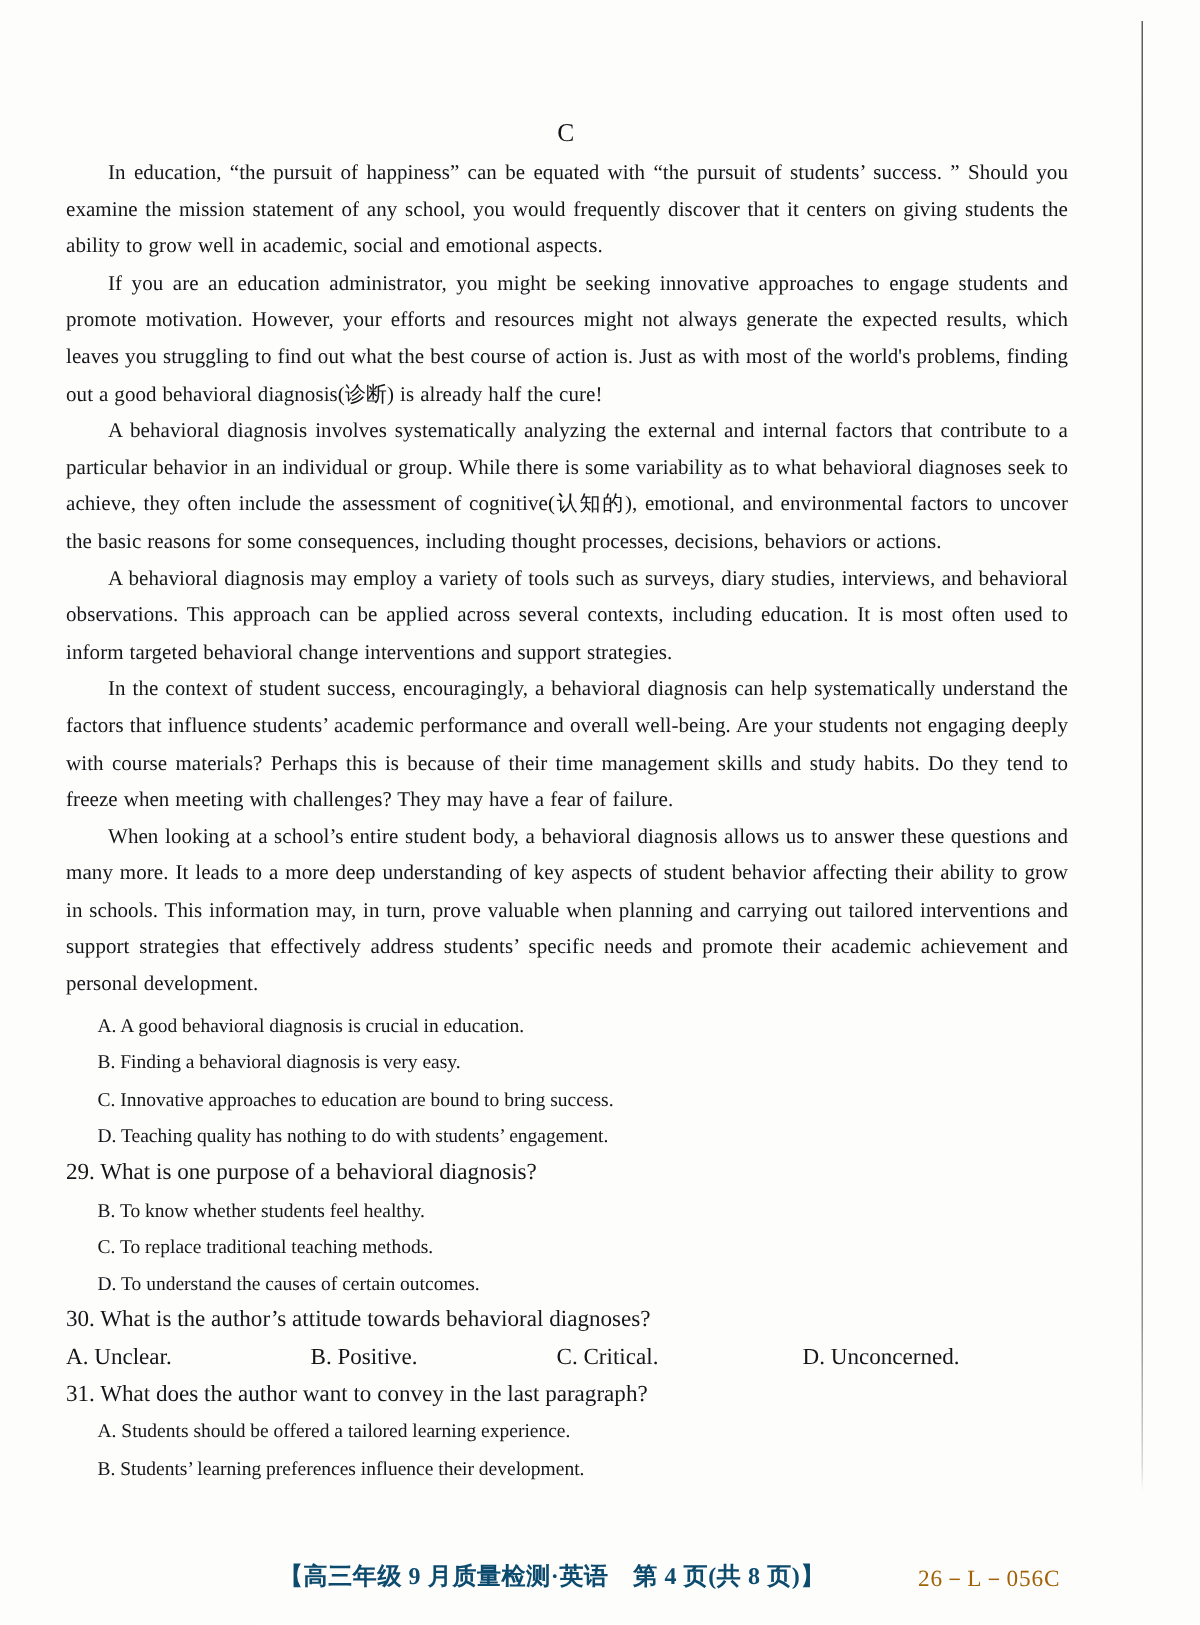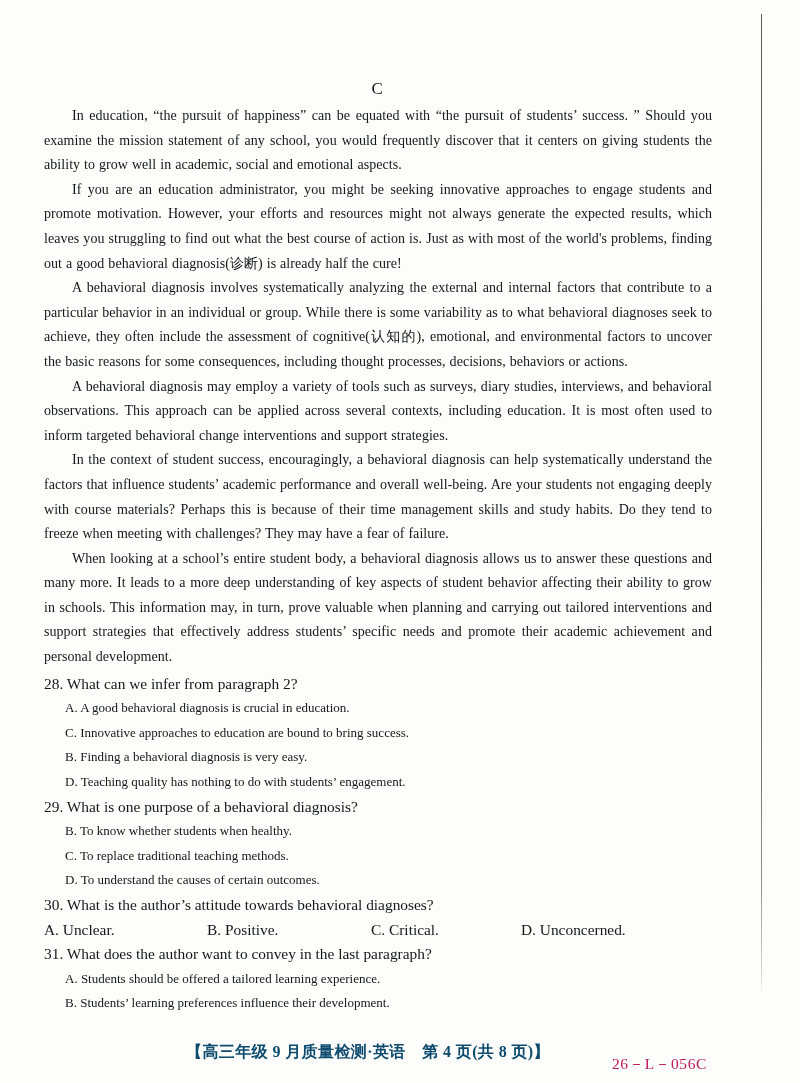--- a/index.html
+++ b/index.html
@@ -92,21 +92,21 @@
     text-align: center;
   }
   .q-opt-row > span {
     position: absolute;
     top: 0;
     white-space: nowrap;
   }
   .c0 { left: 0px; }
   .c1 { left: 163px; }
   .c2 { left: 327px; }
-  .c3 { left: 477px; }
+  .c3 { left: 491px; }
 
   
   .footer {
     position: absolute;
     left: 0;
     top: 1040px;
     width: 800px;
     height: 30px;
   }
   .footer-main {
@@ -117,27 +117,27 @@
     font-weight: bold;
     font-size: 16px;
     line-height: 24px;
     letter-spacing: 0.4px;
     white-space: nowrap;
     color: #0c4a6e;
   }
   .footer-code {
     position: absolute;
     left: 612px;
-    top: 12px;
+    top: 1px;
     font-family: "Liberation Serif", "DejaVu Serif", serif;
     font-size: 15.5px;
     line-height: 24px;
     letter-spacing: 0.6px;
     white-space: nowrap;
-    color: #be185d;
+    color: #a16207;
   }
 </style>
 </head>
 <body>
 
 <div class="page"></div>
 
 <div class="right-rule"></div>
 
 <div class="content">
@@ -147,30 +147,29 @@
   <p class="para">In education, “the pursuit of happiness” can be equated with “the pursuit of students’ success. ” Should you examine the mission statement of any school, you would frequently discover that it centers on giving students the ability to grow well in academic, social and emotional aspects.</p>
   <p class="para">If you are an education administrator, you might be seeking innovative approaches to engage students and promote motivation. However, your efforts and resources might not always generate the expected results, which leaves you struggling to find out what the best course of action is. Just as with most of the world's problems, finding out a good behavioral diagnosis(诊断) is already half the cure!</p>
   <p class="para">A behavioral diagnosis involves systematically analyzing the external and internal factors that contribute to a particular behavior in an individual or group. While there is some variability as to what behavioral diagnoses seek to achieve, they often include the assessment of cognitive(认知的), emotional, and environmental factors to uncover the basic reasons for some consequences, including thought processes, decisions, behaviors or actions.</p>
   <p class="para">A behavioral diagnosis may employ a variety of tools such as surveys, diary studies, interviews, and behavioral observations. This approach can be applied across several contexts, including education. It is most often used to inform targeted behavioral change interventions and support strategies.</p>
   <p class="para">In the context of student success, encouragingly, a behavioral diagnosis can help systematically understand the factors that influence students’ academic performance and overall well-being. Are your students not engaging deeply with course materials? Perhaps this is because of their time management skills and study habits. Do they tend to freeze when meeting with challenges? They may have a fear of failure.</p>
   <p class="para">When looking at a school’s entire student body, a behavioral diagnosis allows us to answer these questions and many more. It leads to a more deep understanding of key aspects of student behavior affecting their ability to grow in schools. This information may, in turn, prove valuable when planning and carrying out tailored interventions and support strategies that effectively address students’ specific needs and promote their academic achievement and personal development.</p>
 
   <div class="questions">
 
     <div class="q-block">
-      <p class="q-stem">28. What can we infer from paragraph 2?</p>
       <p class="q-opt">A. A good behavioral diagnosis is crucial in education.</p>
+      <p class="q-opt">B. Finding a behavioral diagnosis is very easy.</p>
       <p class="q-opt">C. Innovative approaches to education are bound to bring success.</p>
-      <p class="q-opt">B. Finding a behavioral diagnosis is very easy.</p>
       <p class="q-opt">D. Teaching quality has nothing to do with students’ engagement.</p>
     </div>
 
     <div class="q-block">
       <p class="q-stem">29. What is one purpose of a behavioral diagnosis?</p>
-      <p class="q-opt">B. To know whether students when healthy.</p>
+      <p class="q-opt">B. To know whether students feel healthy.</p>
       <p class="q-opt">C. To replace traditional teaching methods.</p>
       <p class="q-opt">D. To understand the causes of certain outcomes.</p>
     </div>
 
     <div class="q-block">
       <p class="q-stem">30. What is the author’s attitude towards behavioral diagnoses?</p>
       <div class="q-opt-row">
         <span class="c0">A. Unclear.</span>
         <span class="c1">B. Positive.</span>
         <span class="c2">C. Critical.</span>

